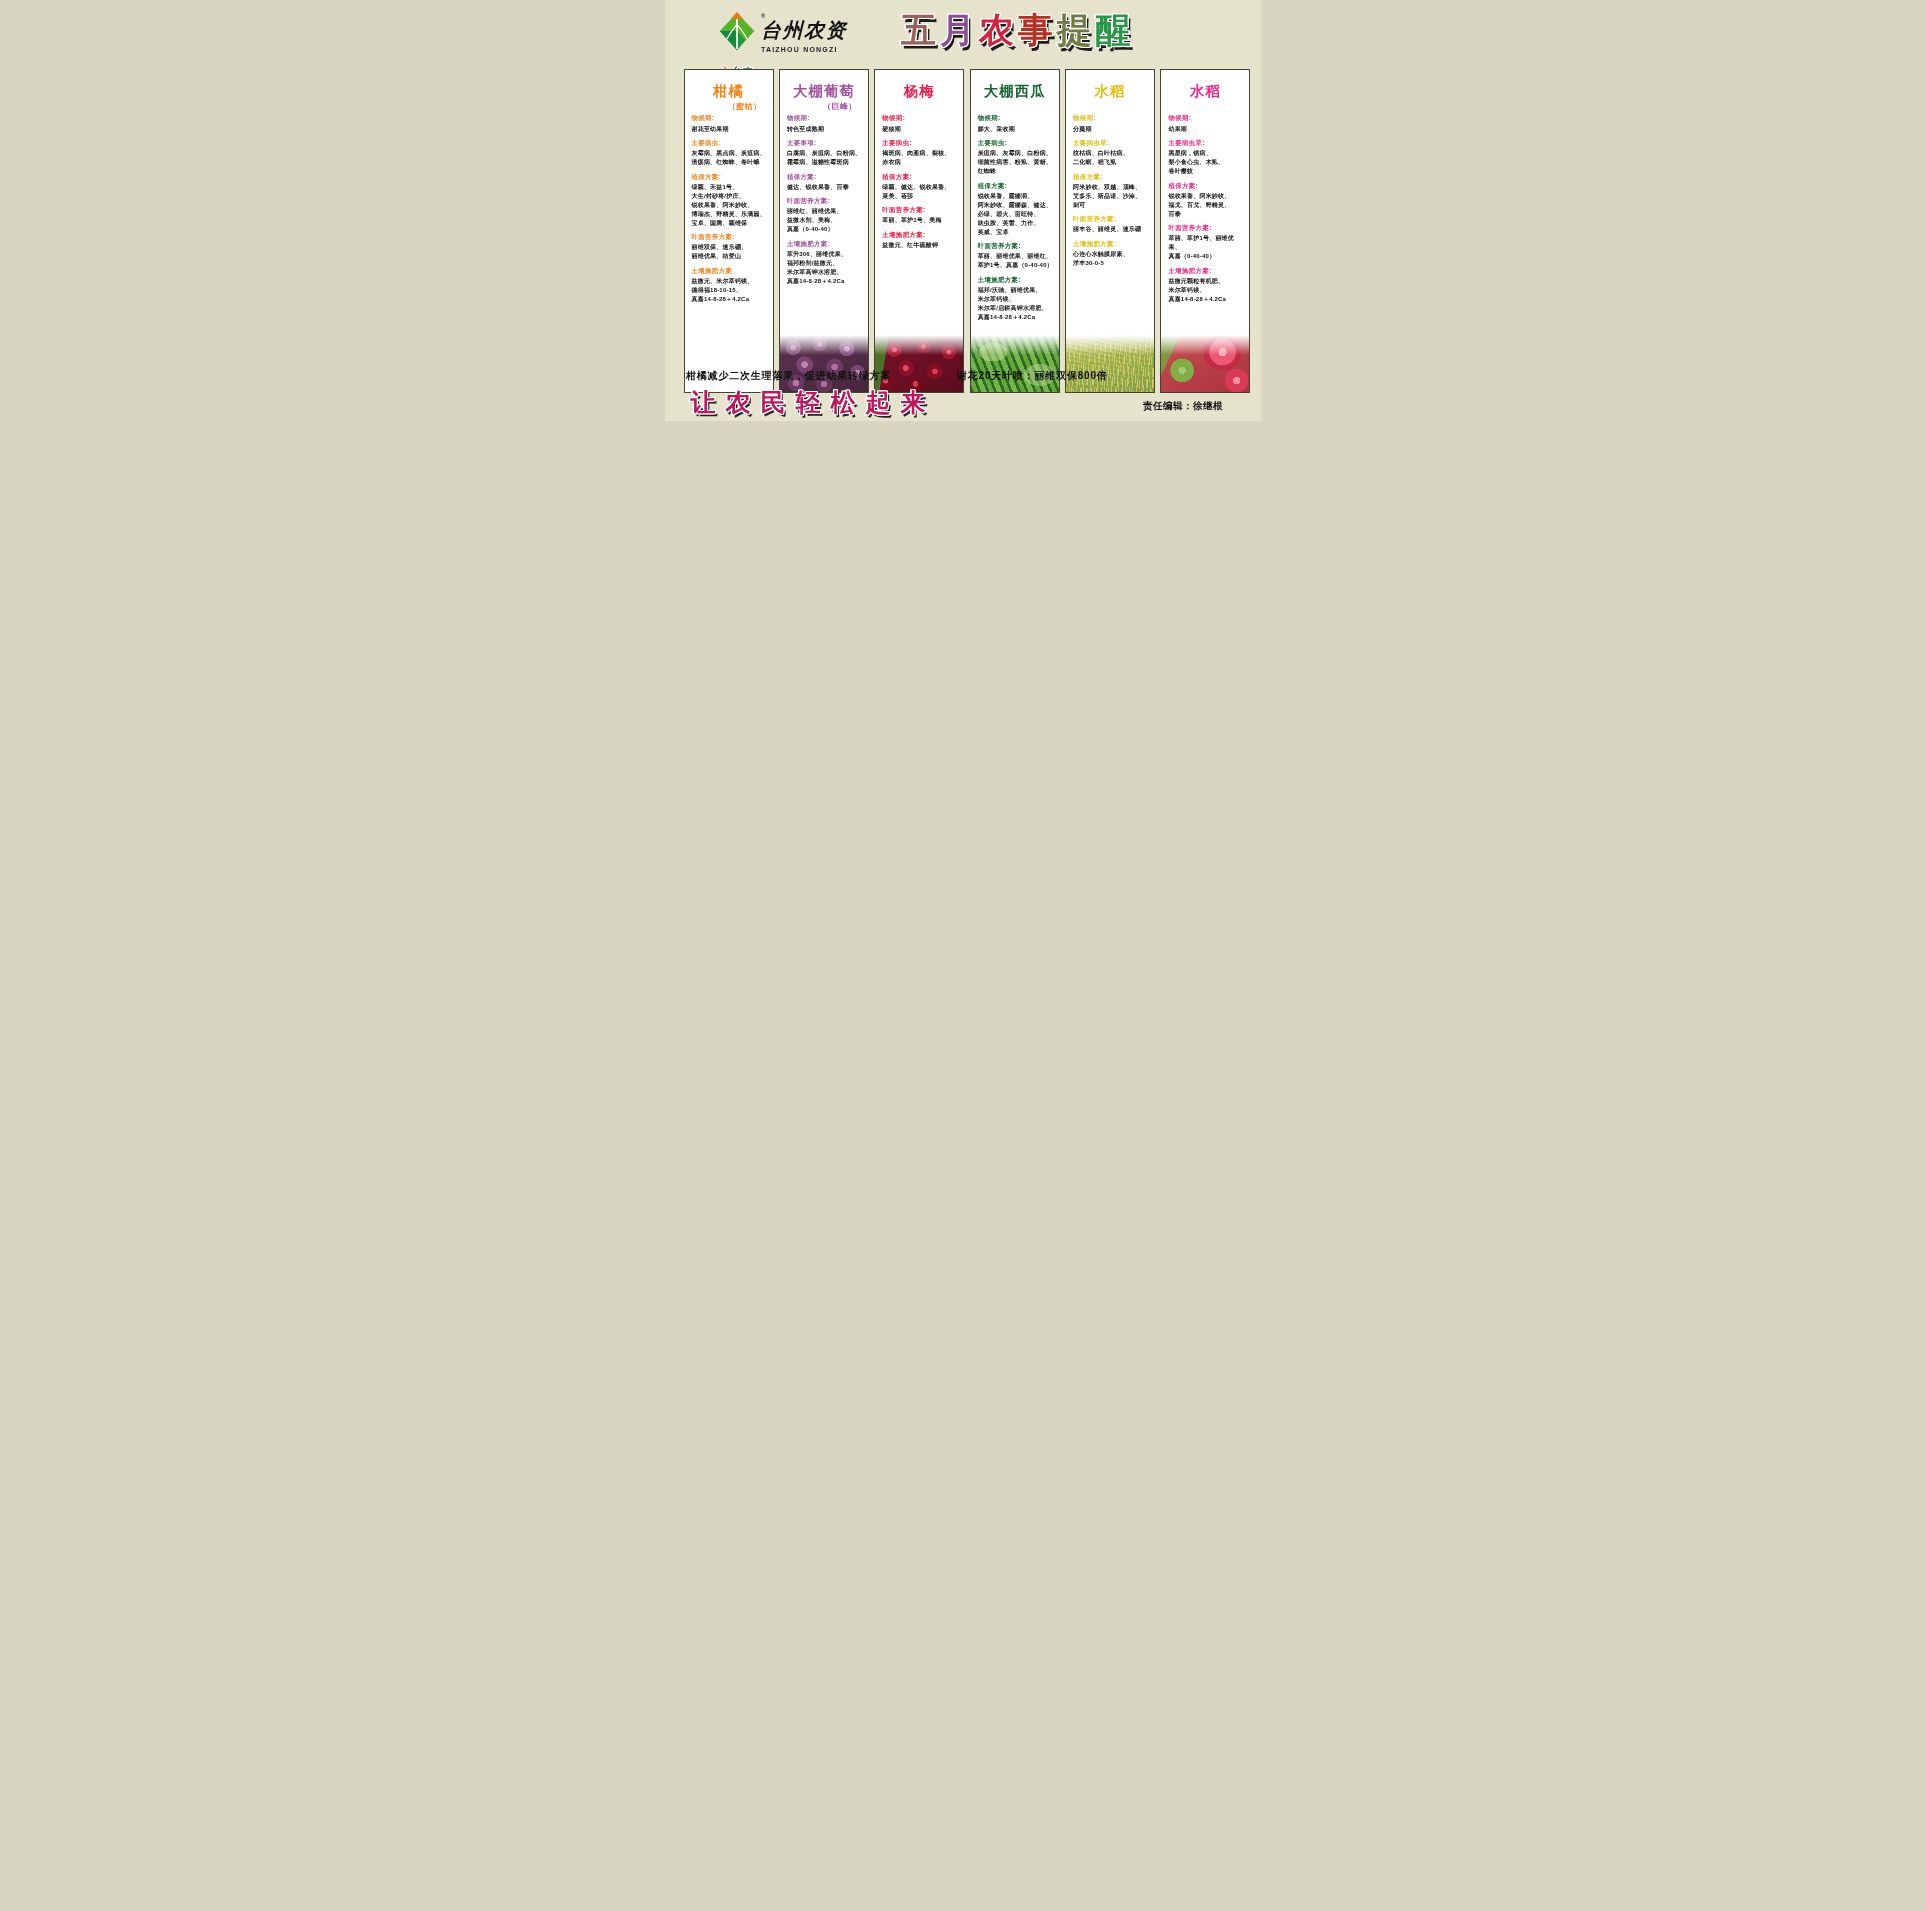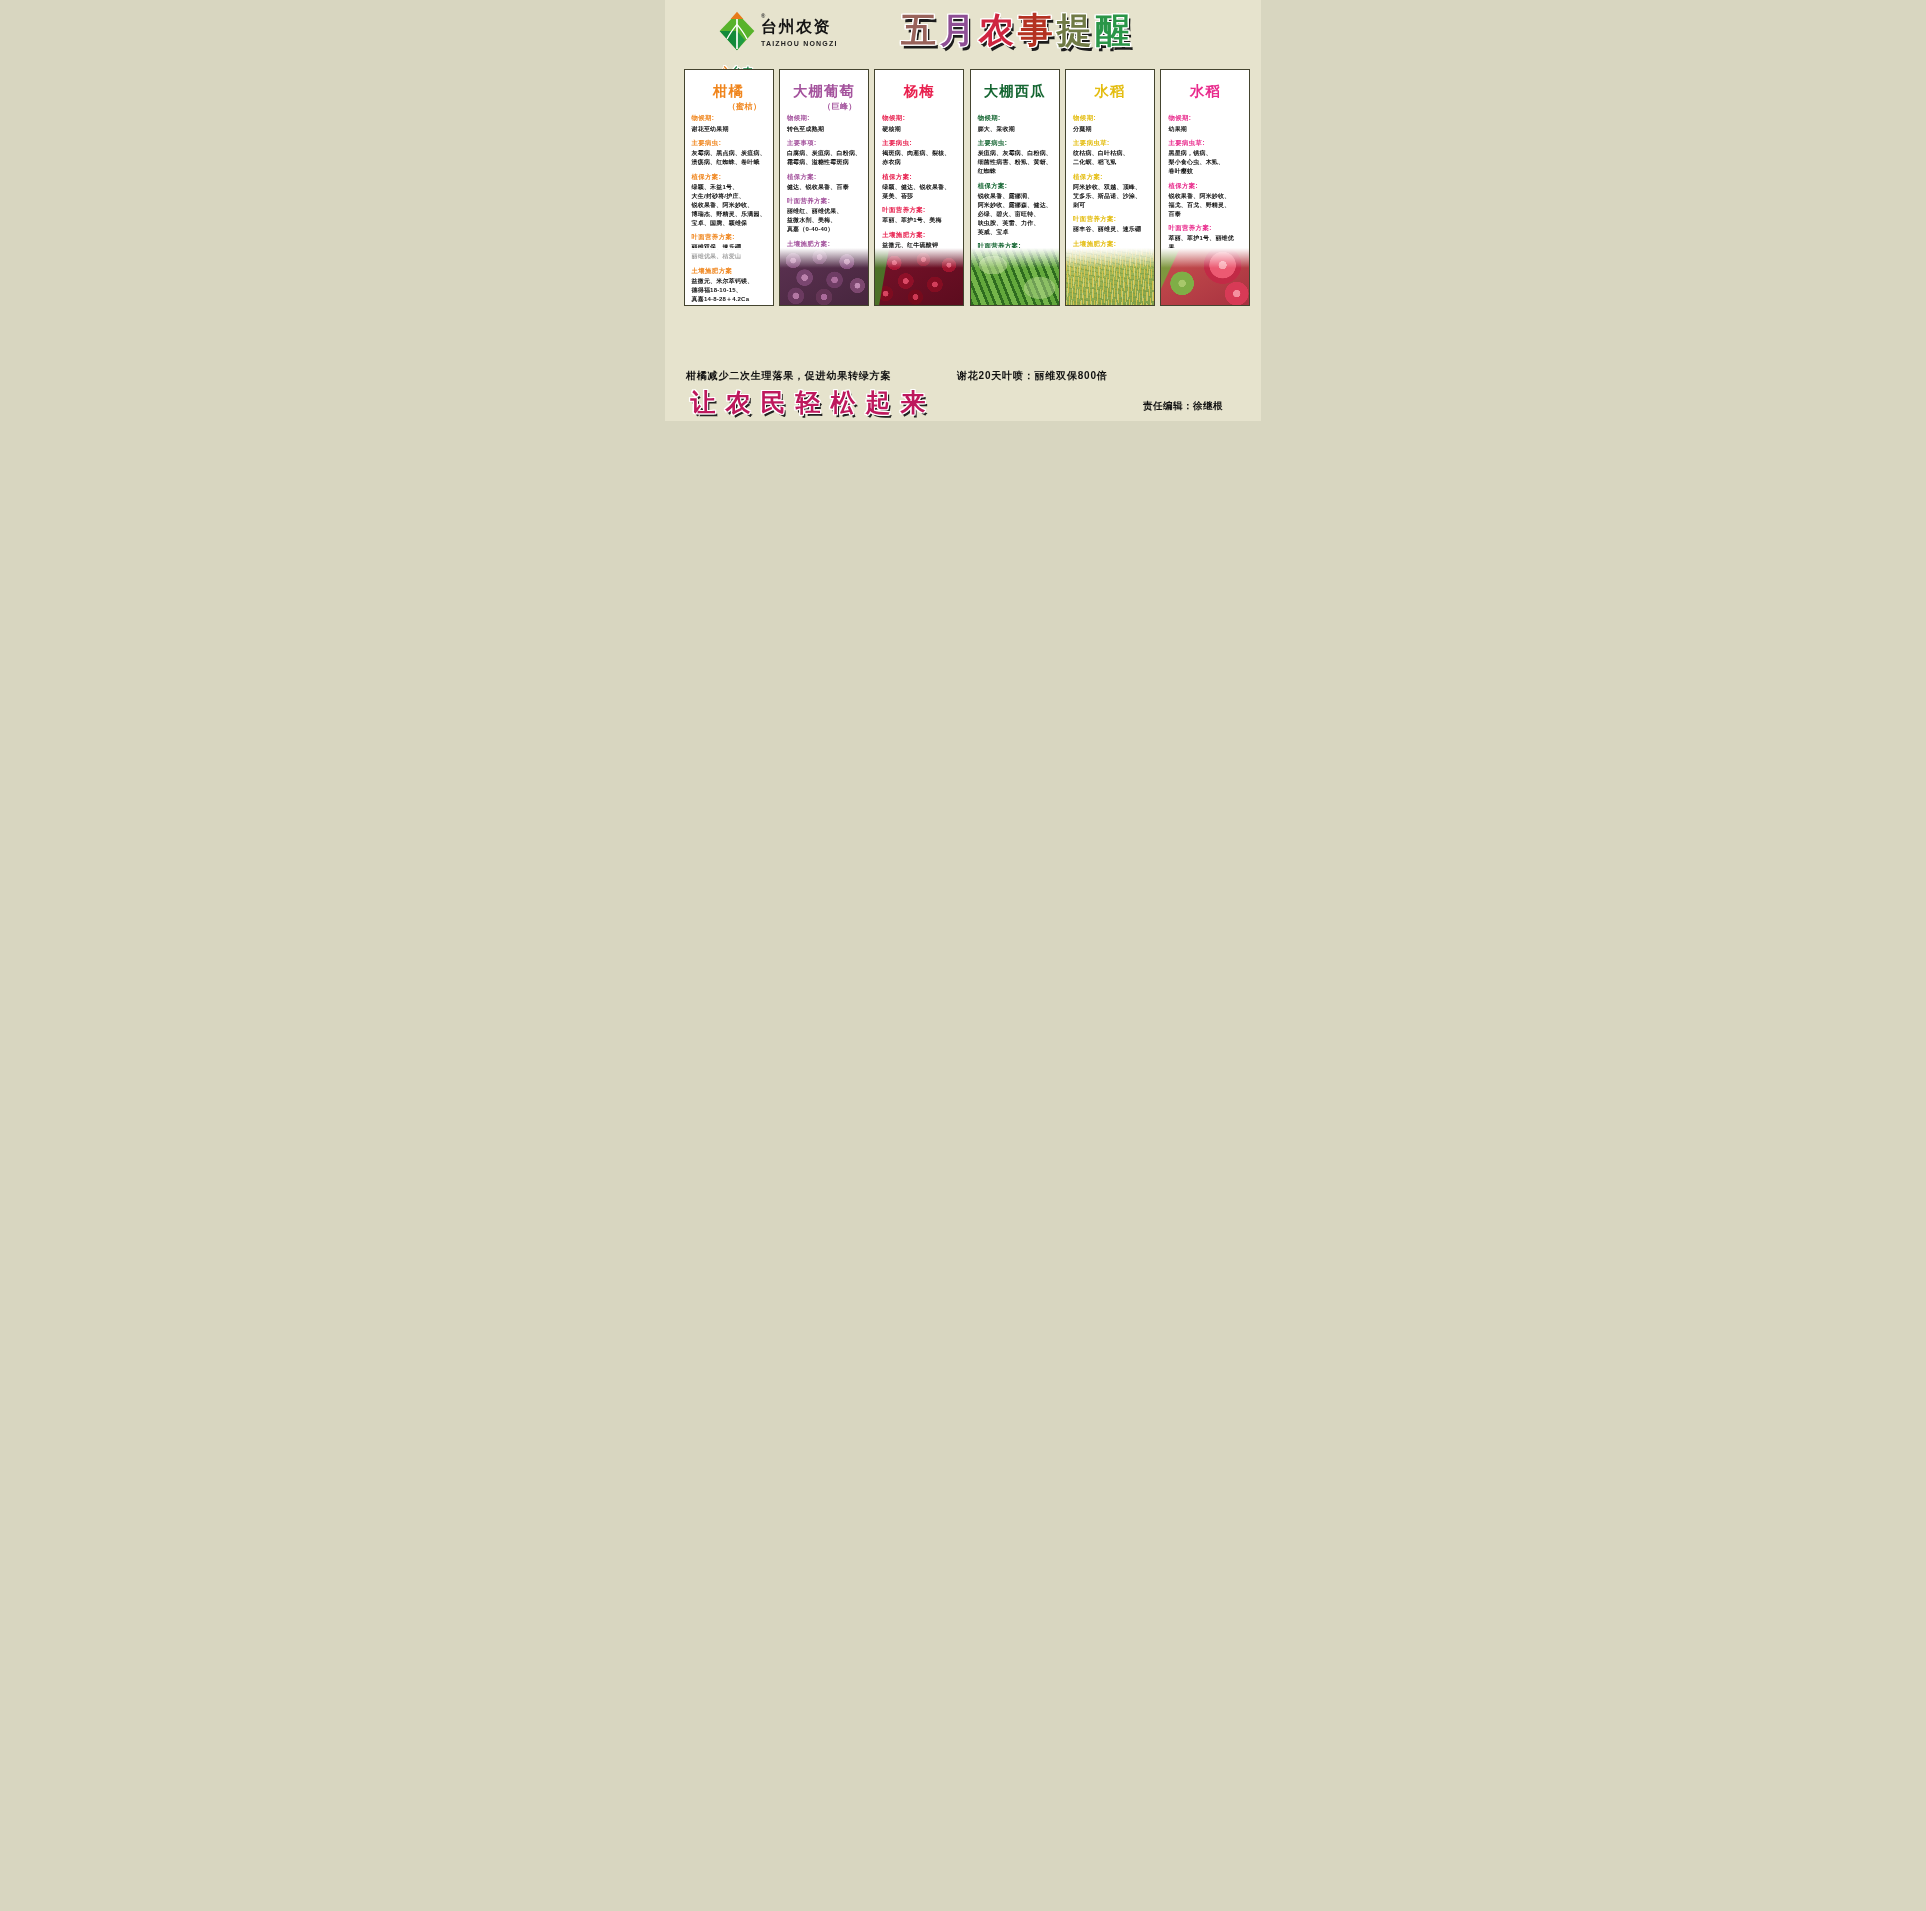--- a/index.html
+++ b/index.html
@@ -13,34 +13,34 @@
     color:#111;
   }
   
   .logo-block{position:absolute;left:49px;top:10.8px;width:46px;text-align:center;}
   .logo-reg{position:absolute;right:-5.4px;top:2.3px;font-size:5.8px;color:#333;font-weight:700;}
   .brand-cn{margin-top:13px;font-size:10.4px;font-weight:900;letter-spacing:0.8px;
     text-shadow:-0.8px 0 #fff,0.8px 0 #fff,0 -0.8px #fff,0 0.8px #fff,-0.8px -0.8px #fff,0.8px 0.8px #fff,-0.8px 0.8px #fff,0.8px -0.8px #fff;}
   .brand-first{color:#e8821e;}
   .brand-rest{color:#157a3c;}
   .company-block{position:absolute;left:96px;top:17px;}
-  .company-cn{font-size:16px;font-weight:900;color:#141414;letter-spacing:1.5px;}
+  .company-cn{font-size:20px;font-weight:900;color:#141414;letter-spacing:1.5px;font-style:italic;}
   .company-en{margin-top:2.3px;font-size:7px;font-weight:700;color:#222;letter-spacing:1.2px;}
   .poster-title{position:absolute;left:236px;top:7px;width:308px;
     font-size:35px;font-weight:700;letter-spacing:3.9px;white-space:nowrap;}
   .poster-title .tchar{
     text-shadow:
       -1.2px 0 #fff,1.2px 0 #fff,0 -1.2px #fff,0 1.2px #fff,
       -1.2px -1.2px #fff,1.2px 1.2px #fff,-1.2px 1.2px #fff,1.2px -1.2px #fff,
       2.7px 3.5px 0 #1c1c1c;
   }
   
   .columns-row{position:absolute;left:18.5px;top:69px;width:565px;display:flex;gap:5.4px;}
   .card{
-    position:relative;width:90px;height:237px;box-sizing:border-box;
+    position:relative;width:90px;height:324px;box-sizing:border-box;
     background:#fff;border:0.8px solid #44442f;
     overflow:hidden;flex:none;
   }
   .card-title{margin-top:11.6px;text-align:center;font-size:14.3px;font-weight:900;
     letter-spacing:1.2px;color:var(--accent);white-space:nowrap;}
   .card-subtitle{min-height:11.6px;text-align:center;font-size:8px;font-weight:900;
     color:var(--accent);letter-spacing:0.4px;padding-left:32px;}
   .sections{padding:2.3px 3.9px 0 7px;}
   .section{margin-bottom:5.4px;}
   .section-label{font-size:6.4px;font-weight:900;color:var(--accent);letter-spacing:0.4px;margin-bottom:1.2px;}

